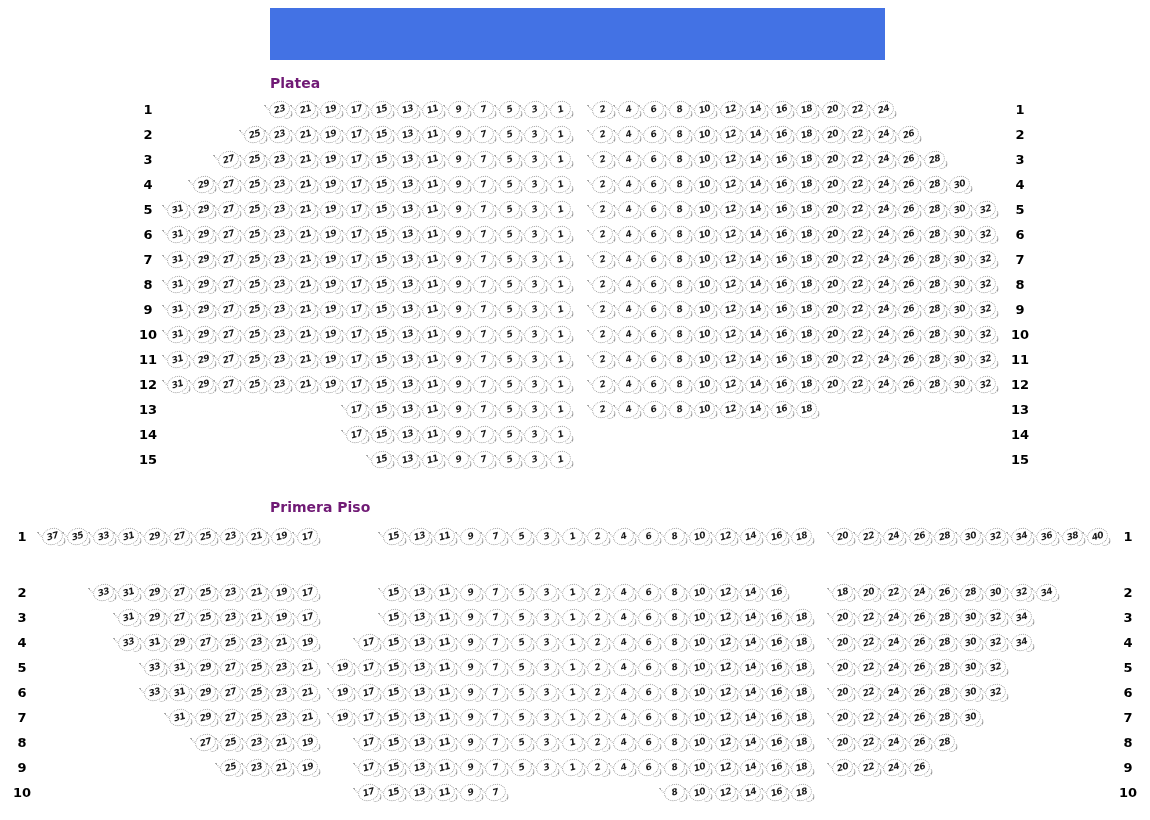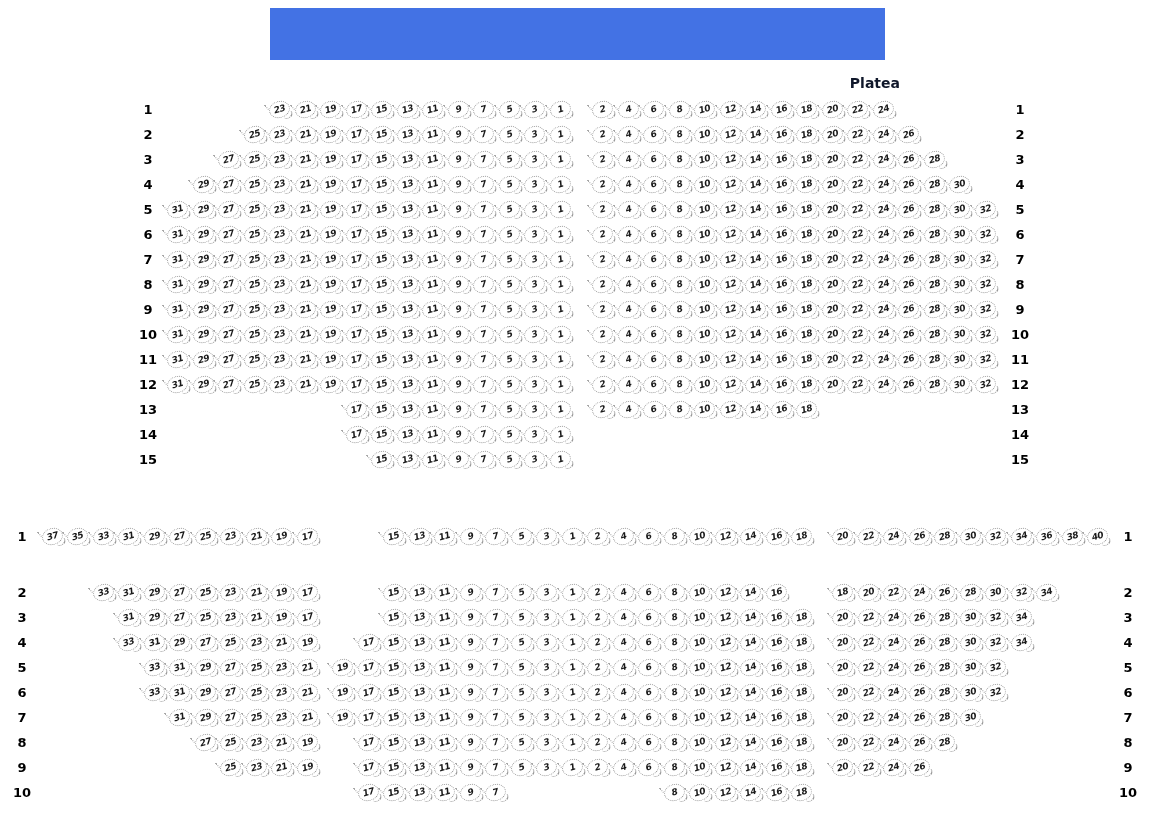--- a/index.html
+++ b/index.html
@@ -1,19 +1,19 @@
 <!DOCTYPE html>
 <html><head>
 <meta charset="utf-8">
 <style>
   html,body{margin:0;padding:0;background:#fff;}
   body{width:1150px;height:820px;font-family:"DejaVu Sans",sans-serif;}
   .canvas{position:relative;width:1150px;height:820px;background:#fff;overflow:hidden;}
   .stage{position:absolute;left:270px;top:8px;width:615px;height:52px;background:#4372e4;}
-  .section-title{position:absolute;font-weight:bold;font-size:14px;color:#0f172a;text-align:right;letter-spacing:0px;}
+  .section-title{position:absolute;font-weight:bold;font-size:14px;color:#701a75;text-align:left;letter-spacing:0px;}
   #platea-title{left:270px;top:75px;width:630px;}
   #primera-title{left:270px;top:499px;width:640px;}
   .seat-row{position:absolute;left:0;width:1150px;height:25px;}
   .row-label{position:absolute;top:0;width:24px;height:25px;line-height:25px;text-align:center;
              font-weight:bold;font-size:13px;color:#000;}
   .block{position:absolute;top:0;height:25px;display:flex;align-items:center;}
   .block.align-end{justify-content:flex-end;}
   .center-block{position:absolute;top:0;height:25px;}
   .seat{width:25.5px;min-width:25.5px;height:25px;display:flex;align-items:center;justify-content:center;position:relative;}
   .center-block .seat{position:absolute;top:0;}
@@ -2139,20 +2139,21 @@
           <span class="seat">
             <span class="chair">
               <span class="seat-num">1</span>
             </span>
           </span>
         </div>
         <div class="block" style="left: 590px; width: 410px;"></div>
         <div class="row-label" style="left: 1008px;">15</div>
       </div>
     </div>
+  <div class="section-title" id="primera-title">Primera Piso</div>
   <div id="primera-rows">
       <div class="seat-row" style="top: 524px;">
         <div class="row-label" style="left: 10px;">1</div>
         <div class="block align-end" style="left: 39px; width: 281px;">
           <span class="seat">
             <span class="chair">
               <span class="seat-num">37</span>
             </span>
           </span>
           <span class="seat">

